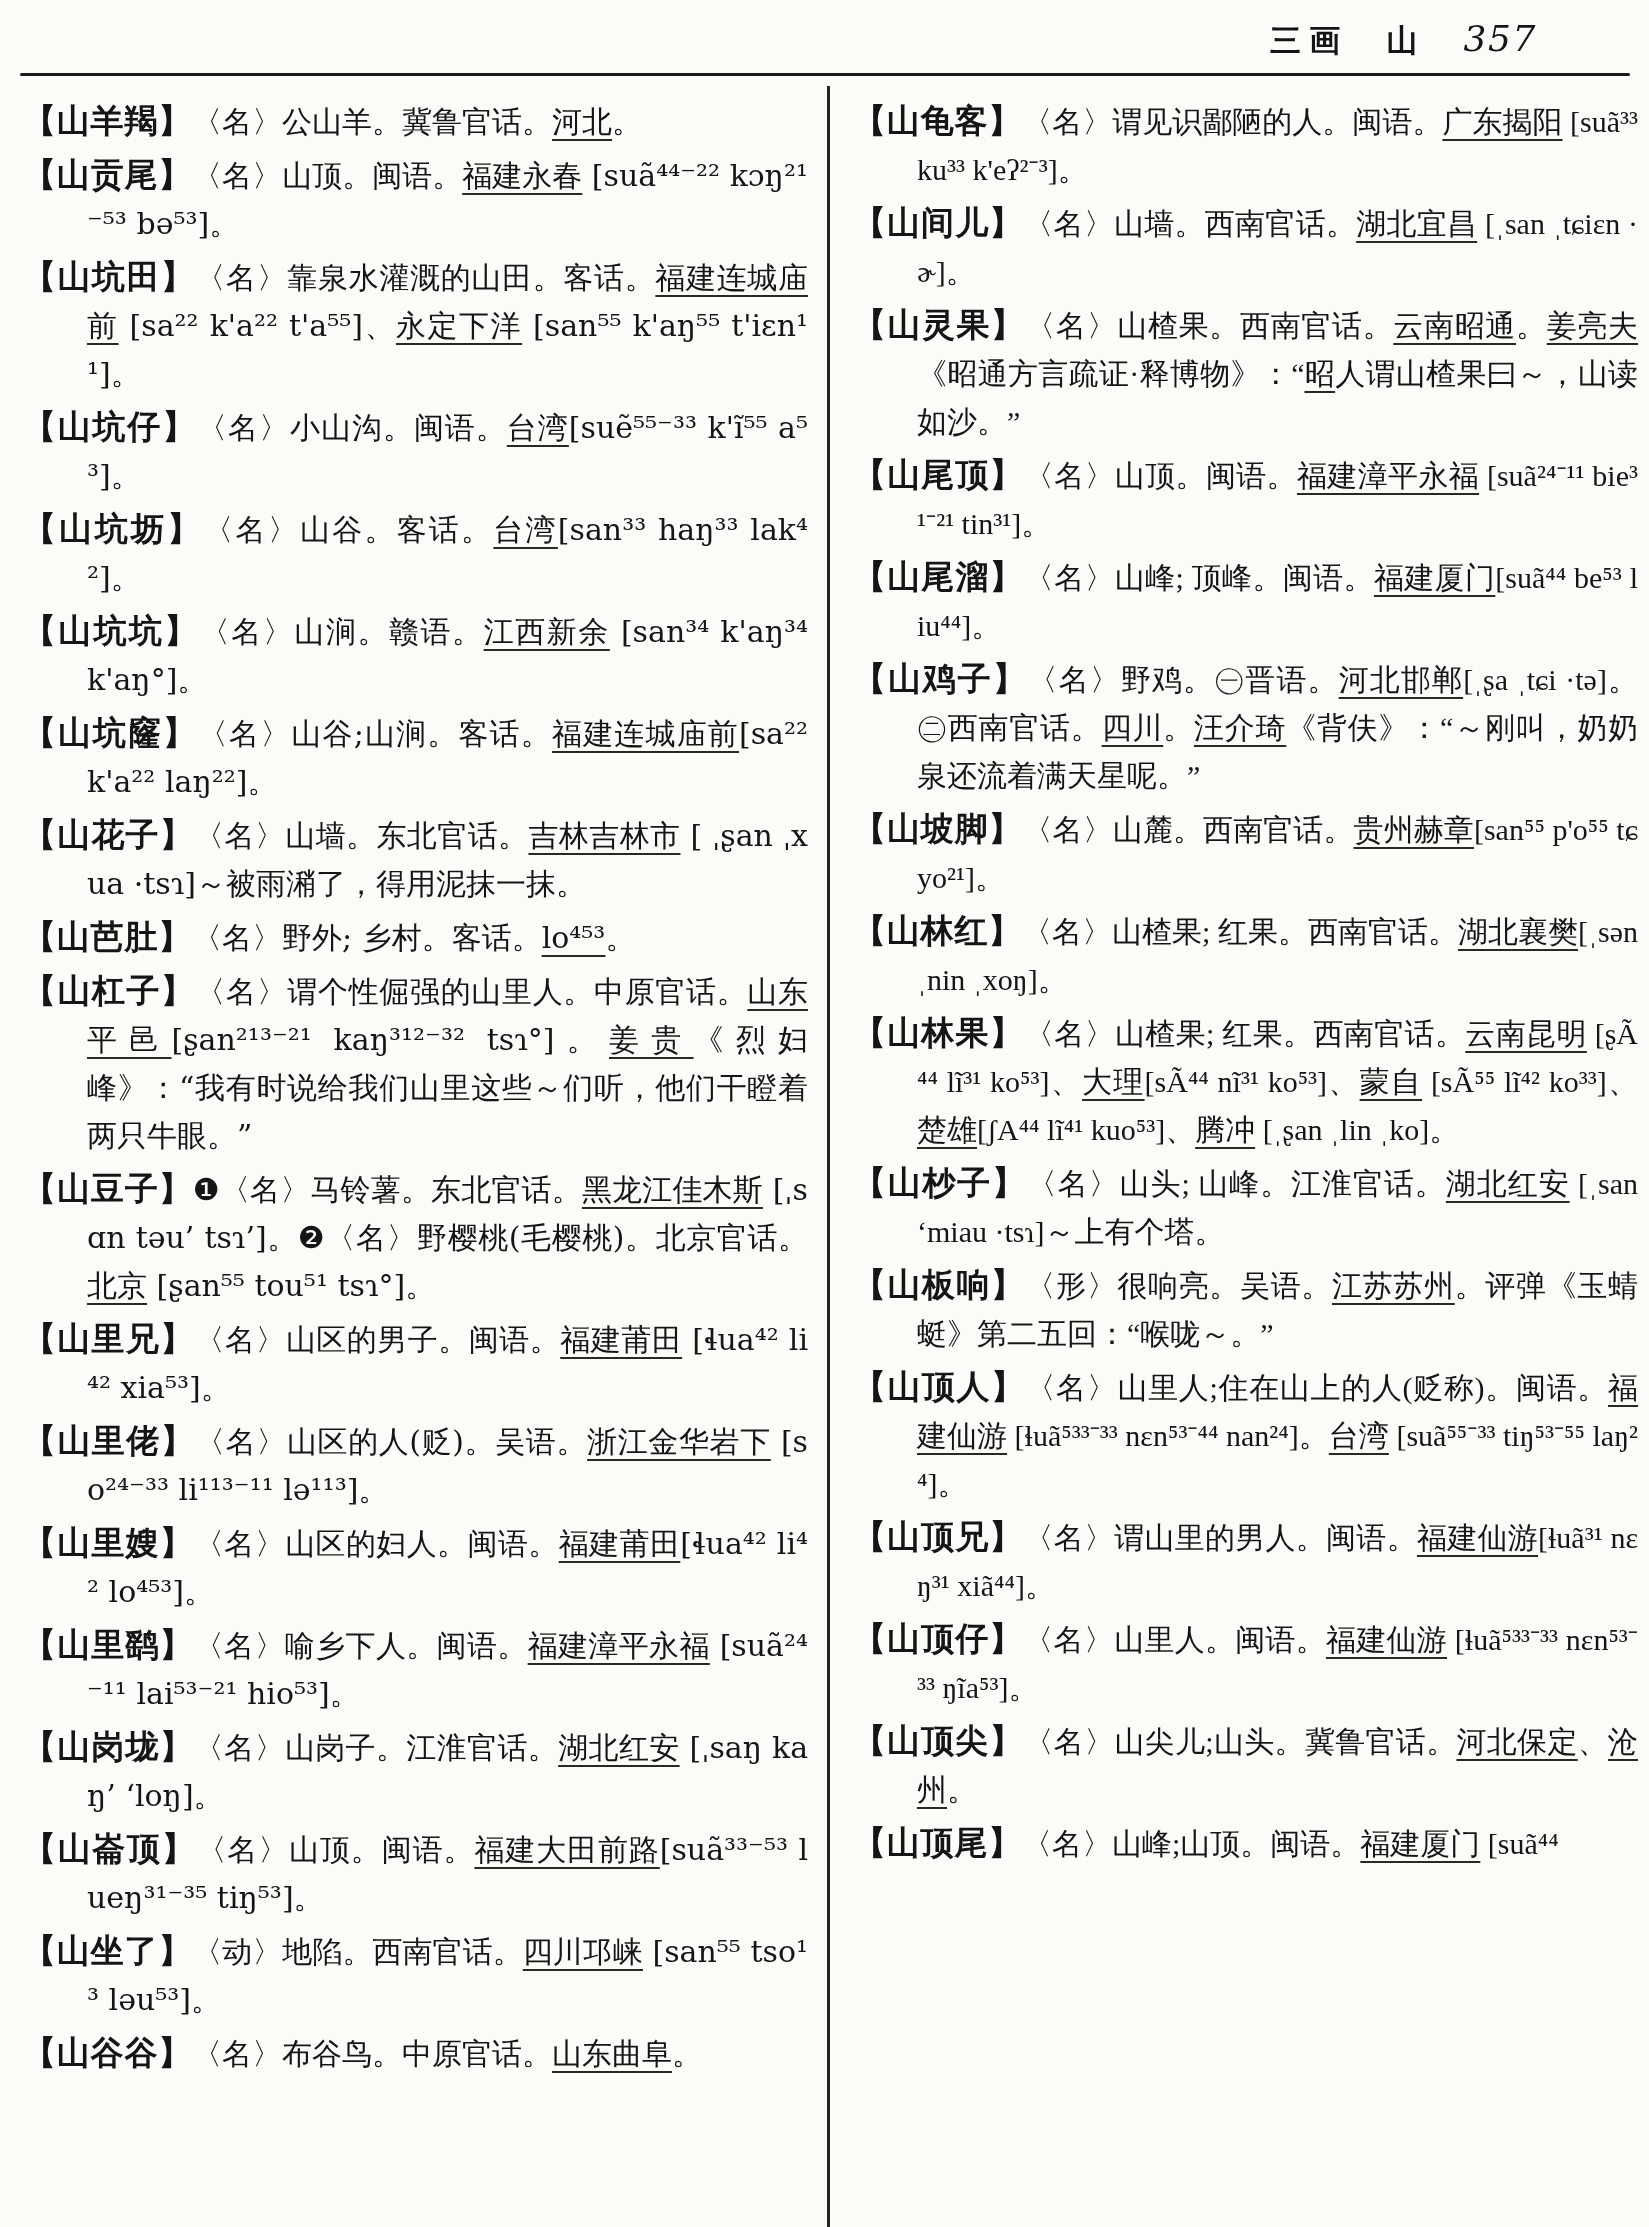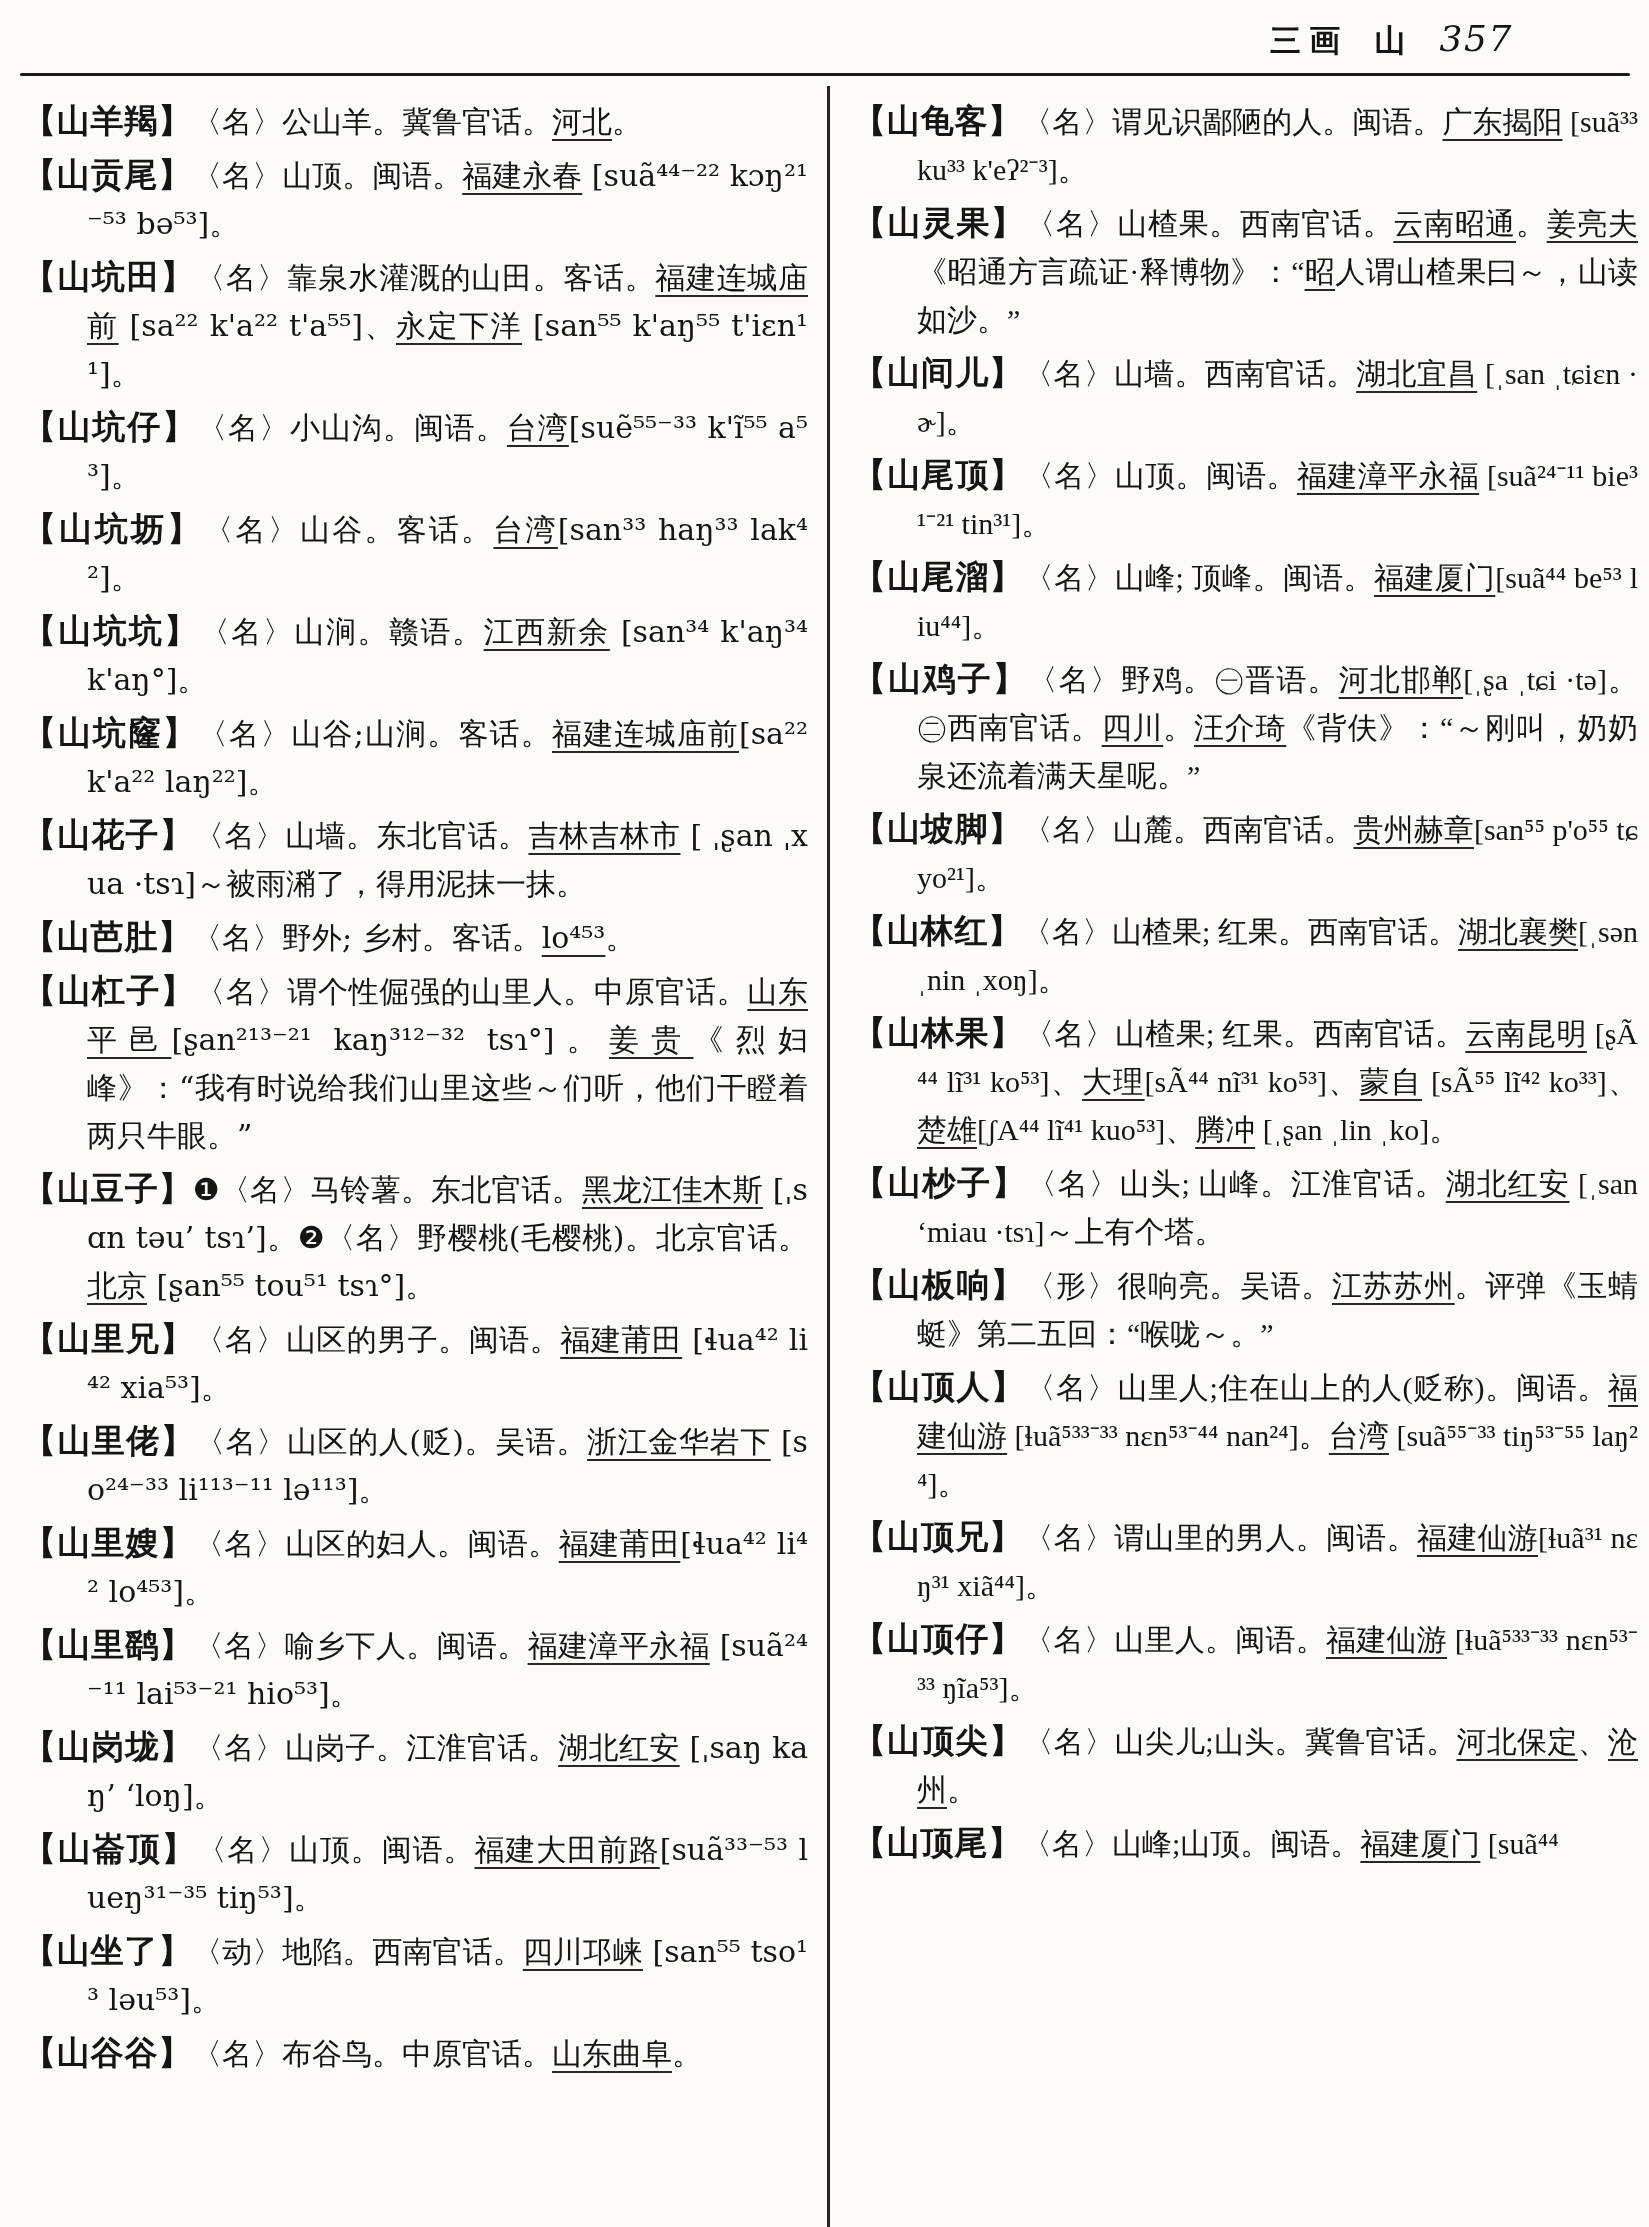--- a/index.html
+++ b/index.html
@@ -7,21 +7,21 @@
     width:1650px;height:2227px;
     background:#e8e8e6;
     font-family:"DejaVu Serif","Liberation Serif",serif;
   }
   .page{
     position:relative;width:1650px;height:2227px;
     background:#fcfbf8;color:#161513;overflow:hidden;
   }
   .running-head{
     position:absolute;top:18px;left:1270px;
-    display:flex;align-items:baseline;gap:26px;
+    display:flex;align-items:baseline;gap:38px;
     font-size:31px;letter-spacing:8.2px;font-weight:600;
   }
   .running-head .pageno{
     font-style:italic;font-weight:400;font-size:36px;letter-spacing:1.6px;
   }
   .head-rule{
     position:absolute;top:73px;left:20px;width:1610px;height:3.3px;
     background:#1c1b19;border-radius:1.6px;
   }
   .col-divider{
@@ -78,22 +78,22 @@
       <p class="entry"><span class="seg-b">【山里佬】</span><span>〈名〉山区的人(贬)。吴语。</span><span class="seg-u">浙江金华岩下</span><span> [so²⁴⁻³³ li¹¹³⁻¹¹ lə¹¹³]。</span></p>
       <p class="entry"><span class="seg-b">【山里嫂】</span><span>〈名〉山区的妇人。闽语。</span><span class="seg-u">福建莆田</span><span>[ɬua⁴² li⁴² lo⁴⁵³]。</span></p>
       <p class="entry"><span class="seg-b">【山里鹞】</span><span>〈名〉喻乡下人。闽语。</span><span class="seg-u">福建漳平永福</span><span> [suã²⁴⁻¹¹ lai⁵³⁻²¹ hio⁵³]。</span></p>
       <p class="entry"><span class="seg-b">【山岗垅】</span><span>〈名〉山岗子。江淮官话。</span><span class="seg-u">湖北红安</span><span> [ˌsaŋ kaŋ’ ‘loŋ]。</span></p>
       <p class="entry"><span class="seg-b">【山崙顶】</span><span>〈名〉山顶。闽语。</span><span class="seg-u">福建大田前路</span><span>[suã³³⁻⁵³ lueŋ³¹⁻³⁵ tiŋ⁵³]。</span></p>
       <p class="entry"><span class="seg-b">【山坐了】</span><span>〈动〉地陷。西南官话。</span><span class="seg-u">四川邛崃</span><span> [san⁵⁵ tso¹³ ləu⁵³]。</span></p>
       <p class="entry"><span class="seg-b">【山谷谷】</span><span>〈名〉布谷鸟。中原官话。</span><span class="seg-u">山东曲阜</span><span>。</span></p>
     </div>
   <div class="col col-right">
       <p class="entry"><span class="seg-b">【山龟客】</span><span>〈名〉谓见识鄙陋的人。闽语。</span><span class="seg-u">广东揭阳</span><span> [suã³³ ku³³ k'eʔ²⁻³]。</span></p>
+      <p class="entry"><span class="seg-b">【山间儿】</span><span>〈名〉山墙。西南官话。</span><span class="seg-u">湖北宜昌</span><span> [ˌsan ˌtɕiɛn ·ɚ]。</span></p>
       <p class="entry"><span class="seg-b">【山灵果】</span><span>〈名〉山楂果。西南官话。</span><span class="seg-u">云南昭通</span><span>。</span><span class="seg-u">姜亮夫</span><span>《昭通方言疏证·释博物》：“</span><span class="seg-u">昭</span><span>人谓山楂果曰～，山读如沙。”</span></p>
-      <p class="entry"><span class="seg-b">【山间儿】</span><span>〈名〉山墙。西南官话。</span><span class="seg-u">湖北宜昌</span><span> [ˌsan ˌtɕiɛn ·ɚ]。</span></p>
       <p class="entry"><span class="seg-b">【山尾顶】</span><span>〈名〉山顶。闽语。</span><span class="seg-u">福建漳平永福</span><span> [suã²⁴⁻¹¹ bie³¹⁻²¹ tin³¹]。</span></p>
       <p class="entry"><span class="seg-b">【山尾溜】</span><span>〈名〉山峰; 顶峰。闽语。</span><span class="seg-u">福建厦门</span><span>[suã⁴⁴ be⁵³ liu⁴⁴]。</span></p>
       <p class="entry"><span class="seg-b">【山鸡子】</span><span>〈名〉野鸡。㊀晋语。</span><span class="seg-u">河北邯郸</span><span>[ˌʂa ˌtɕi ·tə]。㊁西南官话。</span><span class="seg-u">四川</span><span>。</span><span class="seg-u">汪介琦</span><span>《背伕》：“～刚叫，奶奶泉还流着满天星呢。”</span></p>
       <p class="entry"><span class="seg-b">【山坡脚】</span><span>〈名〉山麓。西南官话。</span><span class="seg-u">贵州赫章</span><span>[san⁵⁵ p'o⁵⁵ tɕyo²¹]。</span></p>
       <p class="entry"><span class="seg-b">【山林红】</span><span>〈名〉山楂果; 红果。西南官话。</span><span class="seg-u">湖北襄樊</span><span>[ˌsən ˌnin ˌxoŋ]。</span></p>
       <p class="entry"><span class="seg-b">【山林果】</span><span>〈名〉山楂果; 红果。西南官话。</span><span class="seg-u">云南昆明</span><span> [ʂÃ⁴⁴ lĩ³¹ ko⁵³]、</span><span class="seg-u">大理</span><span>[sÃ⁴⁴ nĩ³¹ ko⁵³]、</span><span class="seg-u">蒙自</span><span> [sÃ⁵⁵ lĩ⁴² ko³³]、</span><span class="seg-u">楚雄</span><span>[ʃA⁴⁴ lĩ⁴¹ kuo⁵³]、</span><span class="seg-u">腾冲</span><span> [ˌʂan ˌlin ˌko]。</span></p>
       <p class="entry"><span class="seg-b">【山杪子】</span><span>〈名〉山头; 山峰。江淮官话。</span><span class="seg-u">湖北红安</span><span> [ˌsan ‘miau ·tsɿ]～上有个塔。</span></p>
       <p class="entry"><span class="seg-b">【山板响】</span><span>〈形〉很响亮。吴语。</span><span class="seg-u">江苏苏州</span><span>。评弹《玉蜻蜓》第二五回：“喉咙～。”</span></p>
       <p class="entry"><span class="seg-b">【山顶人】</span><span>〈名〉山里人;住在山上的人(贬称)。闽语。</span><span class="seg-u">福建仙游</span><span> [ɬuã⁵³³⁻³³ nɛn⁵³⁻⁴⁴ nan²⁴]。</span><span class="seg-u">台湾</span><span> [suã⁵⁵⁻³³ tiŋ⁵³⁻⁵⁵ laŋ²⁴]。</span></p>
       <p class="entry"><span class="seg-b">【山顶兄】</span><span>〈名〉谓山里的男人。闽语。</span><span class="seg-u">福建仙游</span><span>[ɬuã³¹ nɛŋ³¹ xiã⁴⁴]。</span></p>

